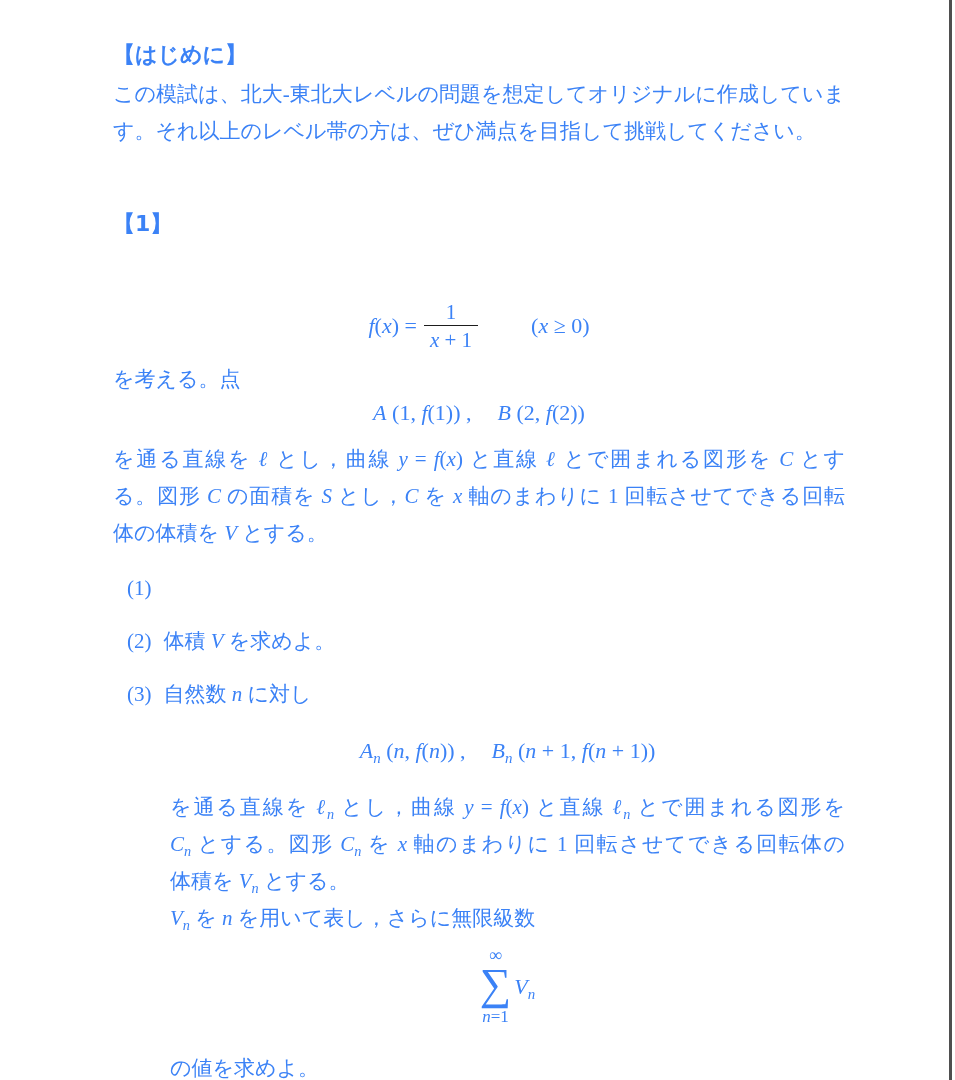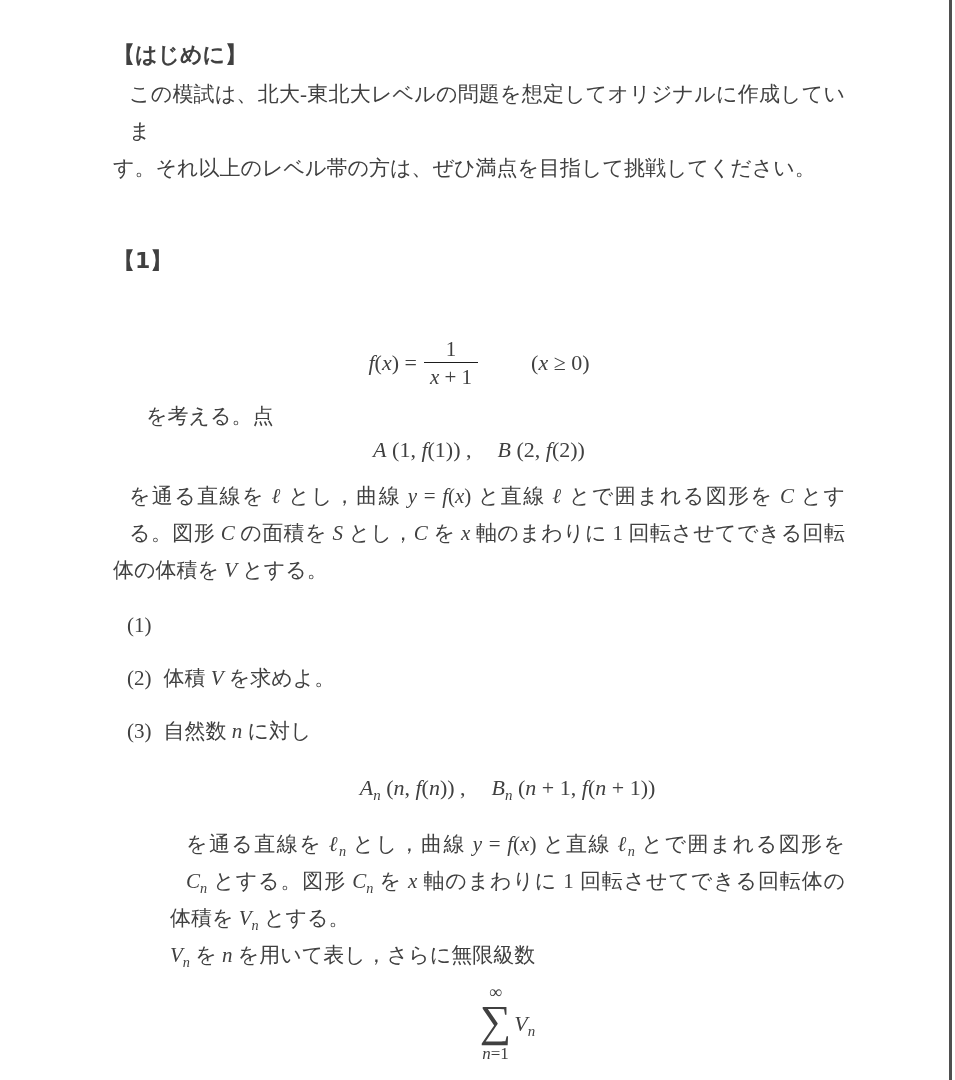--- a/index.html
+++ b/index.html
@@ -3,34 +3,34 @@
 <meta charset="utf-8">
 <title>数学 模試 問題</title>
 <style>
   html,body{margin:0;padding:0;background:#e8e8e8;}
   .doc{
     position:relative;
     width:955px;height:1080px;
     background:#ffffff;
     overflow:hidden;
     font-family:"Liberation Serif","DejaVu Serif",serif;
-    color:#404040;
+    color:#3b82f6;
     margin:0 auto;
   }
   .edge{position:absolute;left:949px;top:0;width:3px;height:1080px;background:#4f4f4f;}
   .content{padding:0 110px 0 113px;}
   .h{font-family:"DejaVu Sans","Liberation Sans",sans-serif;font-weight:700;font-size:22px;line-height:26px;}
   .intro-h{margin-top:42px;}
   .prob-h{margin-top:61px;}
   .para{font-size:21px;line-height:37px;}
   .para .line{display:block;}
-  .fill{text-align:justify;text-align-last:justify;margin-left:16px;}
+  .fill{text-align:justify;text-align-last:justify;}
   .intro-p{margin-top:8px;}
   .statement{margin-top:13px;}
-  .consider{margin-top:6px;margin-left:33px;}
+  .consider{margin-top:6px;}
   
   .mi{font-style:italic;}
   sub{font-size:0.68em;line-height:0;}
   sub .mi,sub{font-style:italic;}
   .math-line{font-size:22px;line-height:30px;text-align:center;}
   .ab{margin-top:0;}
   .fx{margin-top:60px;height:58px;display:flex;align-items:center;justify-content:center;}
   .frac{display:inline-flex;flex-direction:column;align-items:center;margin:0 7px;vertical-align:middle;}
   .frac .num{display:block;font-size:21px;line-height:26px;padding:0 4px;}
   .frac .den{display:block;font-size:21px;line-height:28px;padding:0 6px;border-top:1.6px solid #1d1d1d;}

